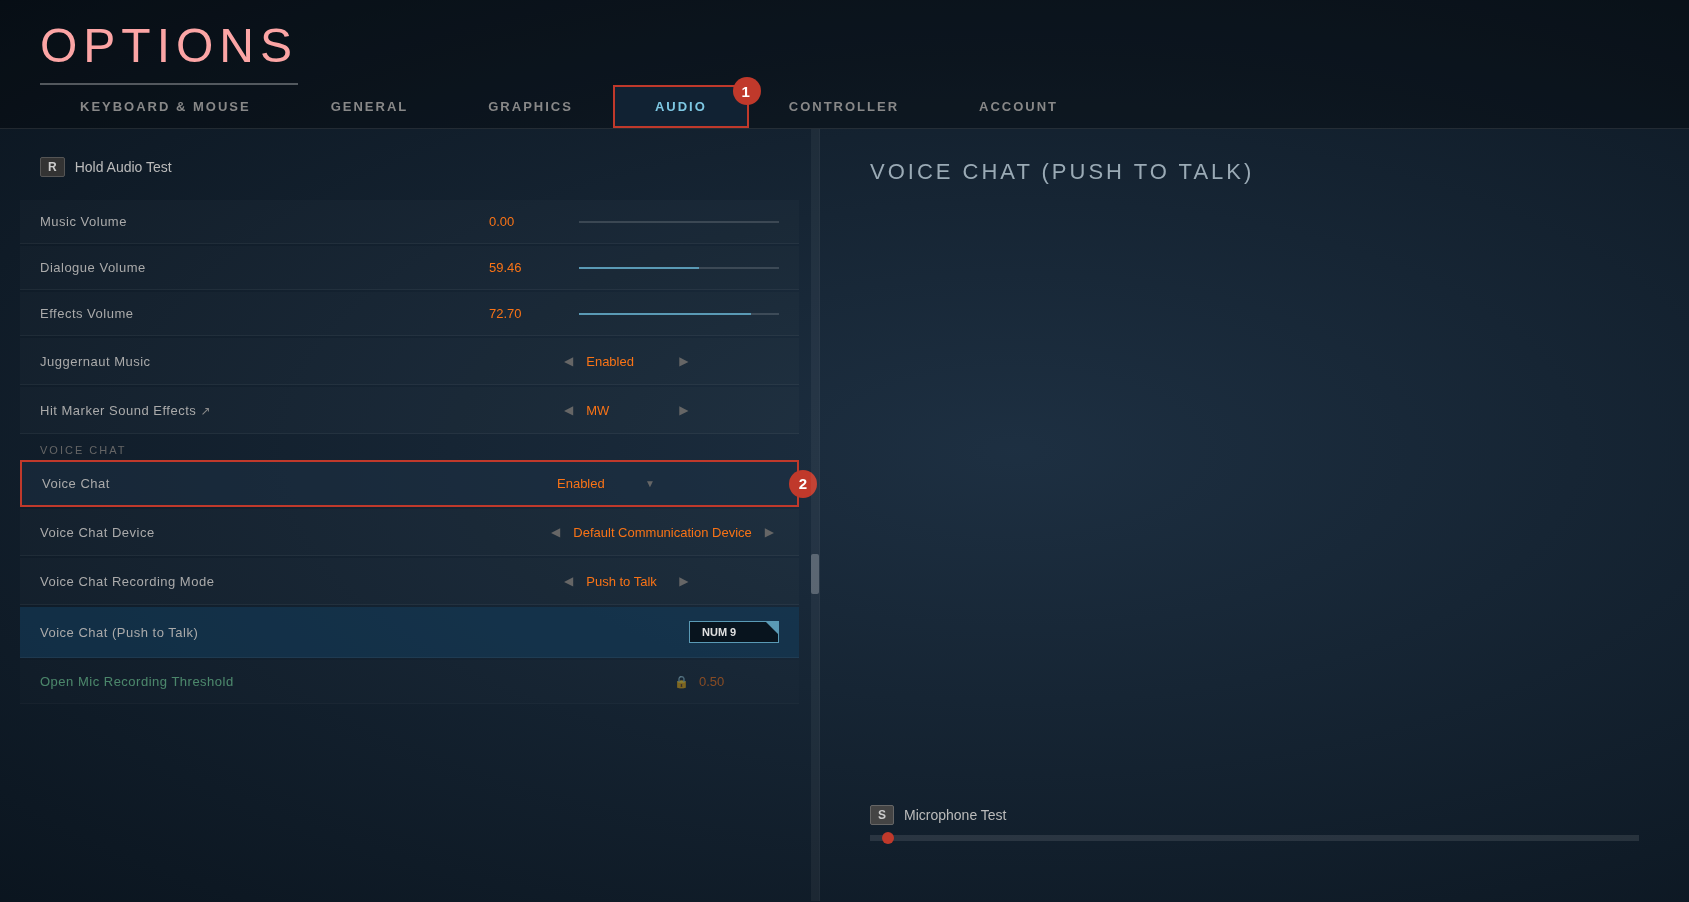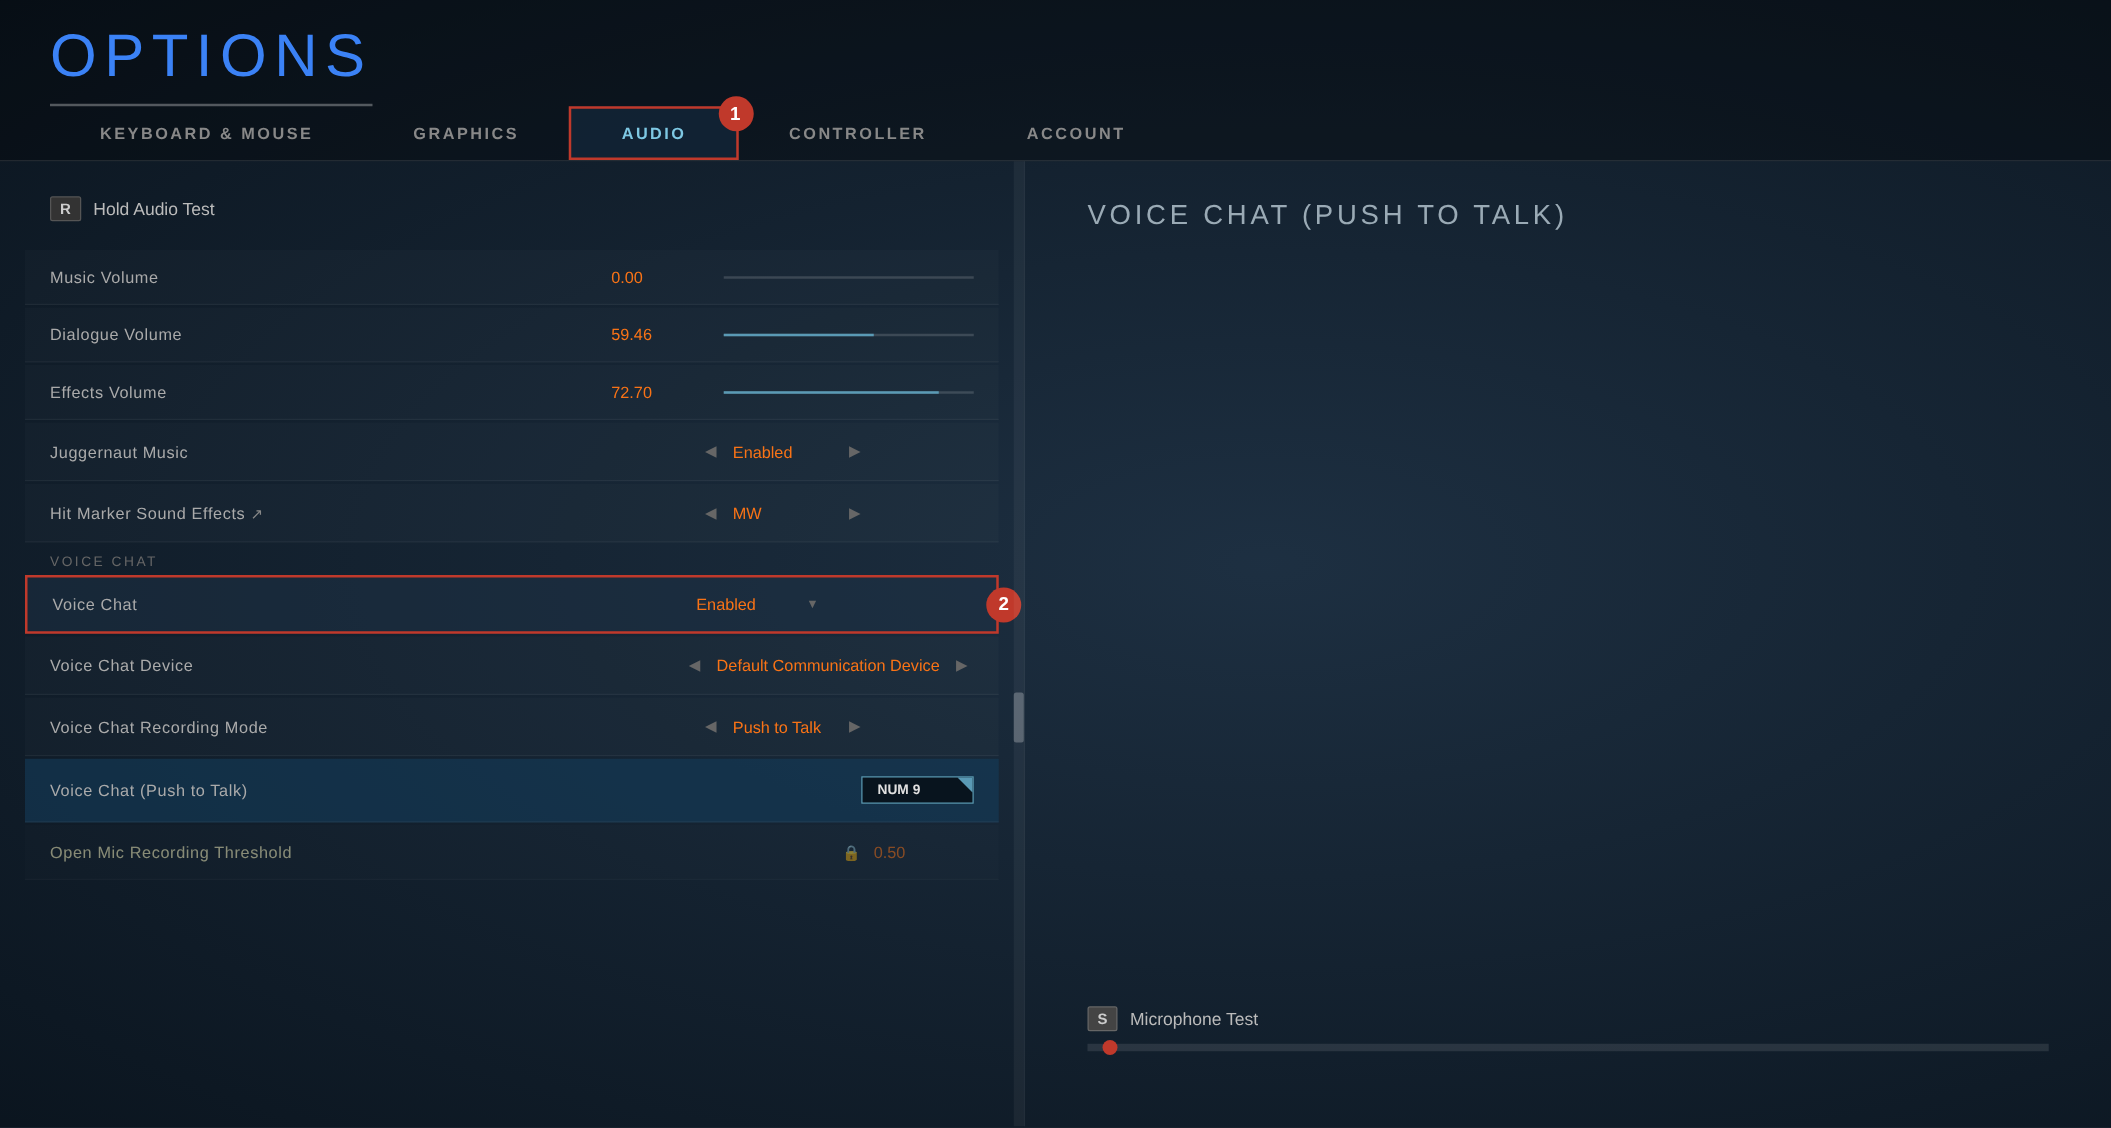--- a/index.html
+++ b/index.html
@@ -33,21 +33,21 @@
     
     .header {
       padding: 18px 40px 0;
       border-bottom: 1px solid rgba(255,255,255,0.1);
       background: rgba(0,0,0,0.3);
     }
 
     .page-title {
       font-size: 48px;
       font-weight: 300;
-      color: #3b82f6;
+      color: #fca5a5;
       letter-spacing: 6px;
       text-transform: uppercase;
       padding-bottom: 10px;
       border-bottom: 2px solid rgba(255,255,255,0.3);
       display: inline-block;
       margin-bottom: 0;
     }
 
     .nav-tabs {
       display: flex;
@@ -135,21 +135,21 @@
     }
 
     .setting-label {
       flex: 1;
       font-size: 13px;
       color: #aaa;
       letter-spacing: 0.5px;
     }
 
     .setting-label.dimmed {
-      color: #fef9c3;
+      color: #86efac;
     }
 
     .setting-value {
       display: flex;
       align-items: center;
       gap: 10px;
     }
 
     .value-text {
       font-size: 13px;
@@ -351,20 +351,21 @@
   </style>
 </head>
 <body>
 
 <div class="page-wrapper">
 
   <div class="header">
     <h1 class="page-title">OPTIONS</h1>
     <nav class="nav-tabs">
       <button class="nav-tab">KEYBOARD &amp; MOUSE</button>
+      <button class="nav-tab">GENERAL</button>
       <button class="nav-tab">GRAPHICS</button>
       <button class="nav-tab active" style="position:relative;">
         <span>AUDIO</span>
         <span class="badge-circle badge-1">1</span>
       </button>
       <button class="nav-tab">CONTROLLER</button>
       <button class="nav-tab">ACCOUNT</button>
     </nav>
   </div>
 

